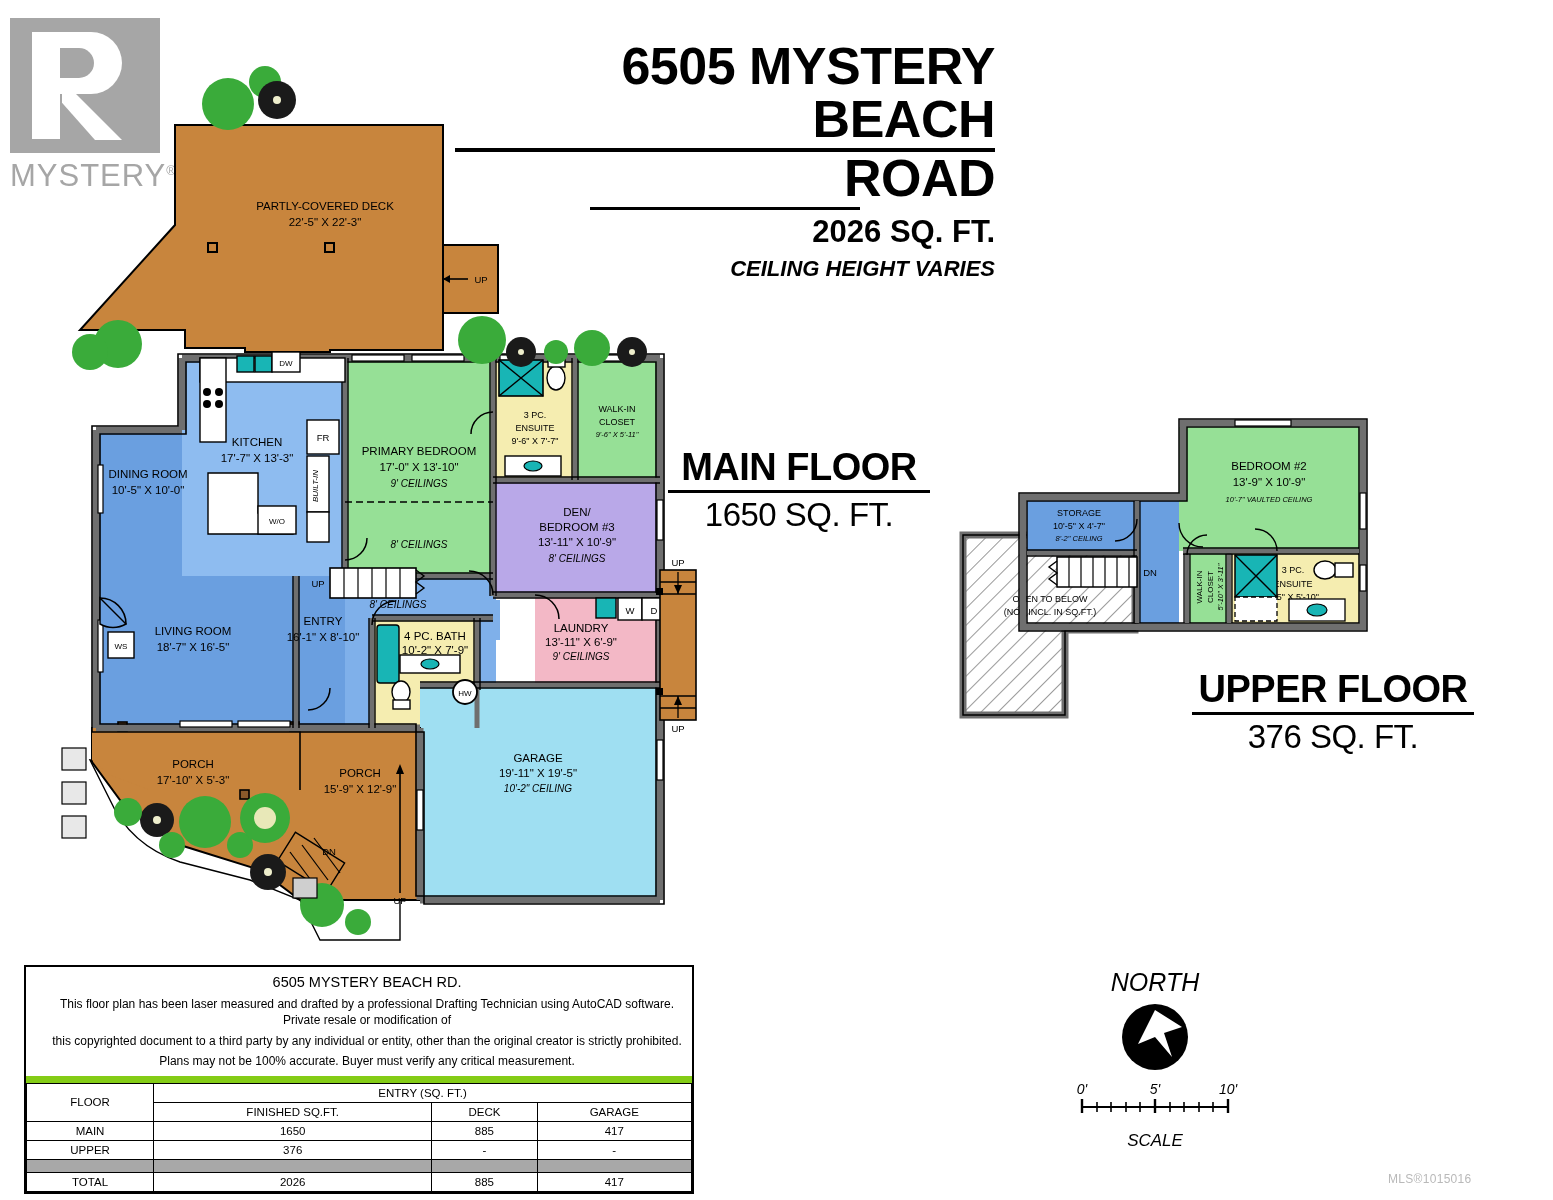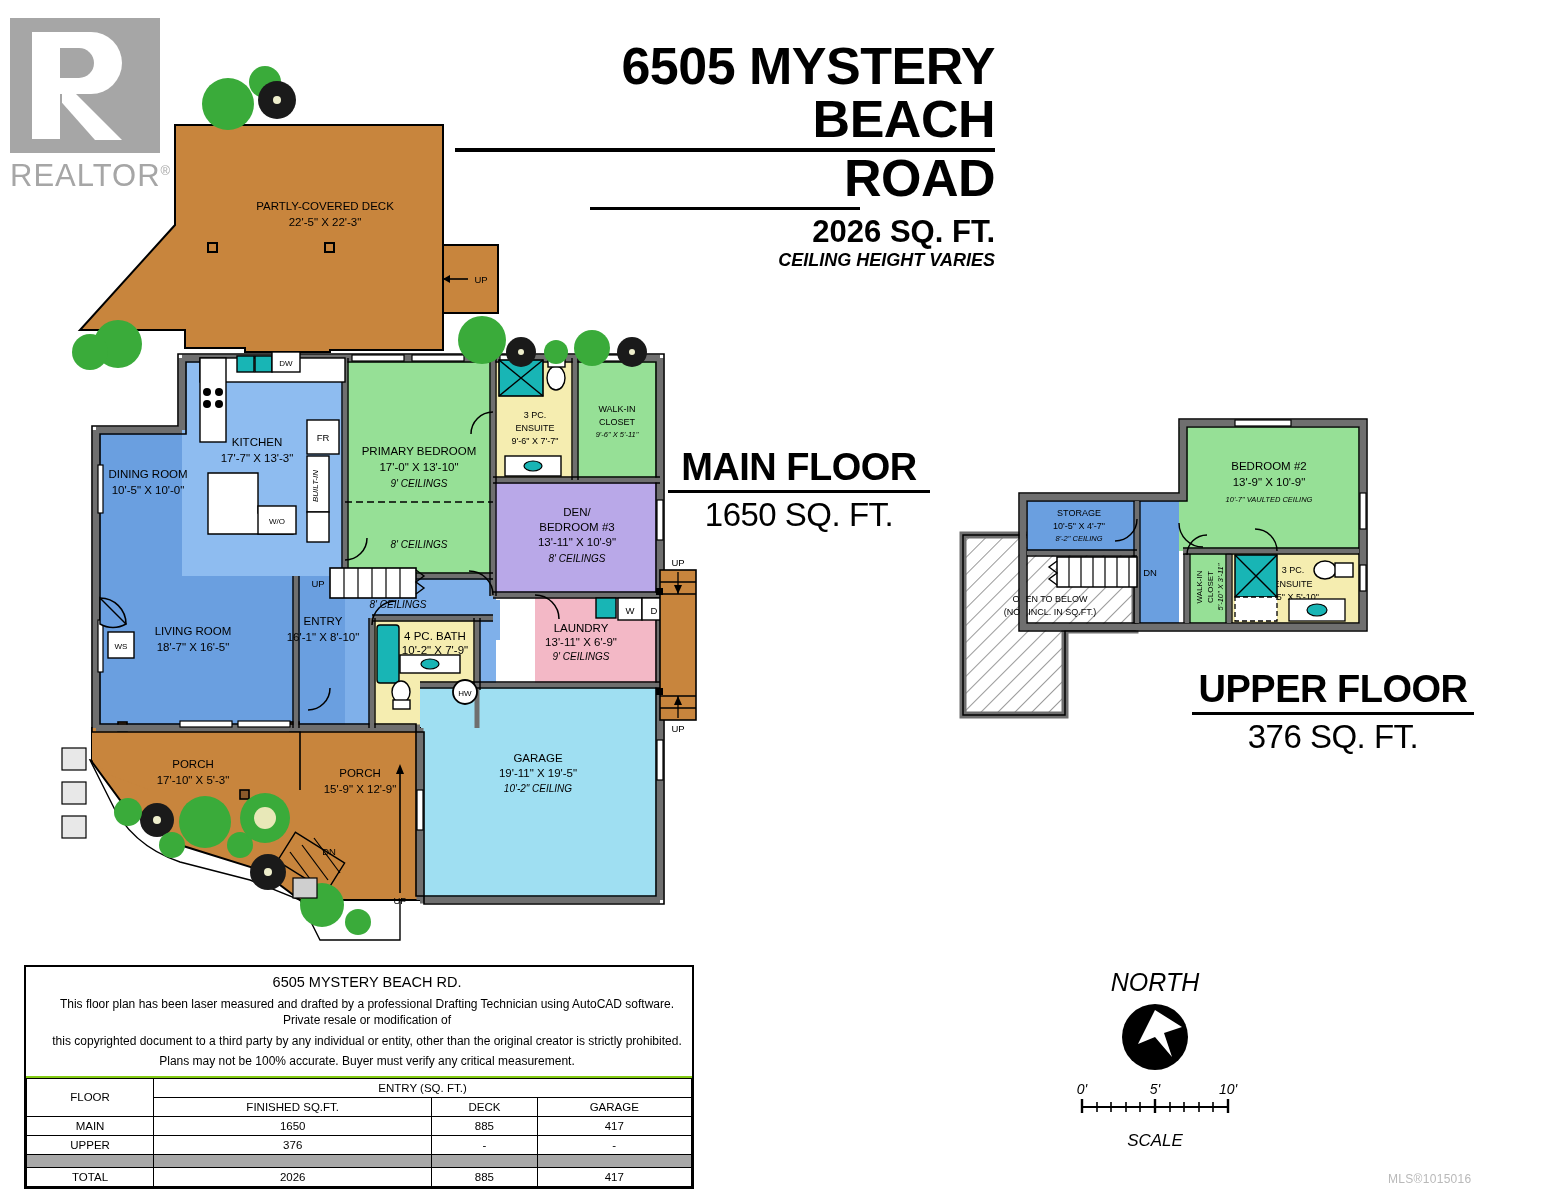--- a/index.html
+++ b/index.html
@@ -44,21 +44,21 @@
   #title-block { left:455px; top:40px; width:540px; text-align:right; }
   #title-block .t1 {
     font-size:52px; font-weight:bold; line-height:1.02; letter-spacing:-0.5px;
   }
   #title-block .ul1 { border-bottom:4px solid #000; width:100%; margin:2px 0 0 0; }
   #title-block .t2 {
     font-size:52px; font-weight:bold; line-height:1.02; letter-spacing:-0.5px;
   }
   #title-block .ul2 { border-bottom:3px solid #000; width:270px; margin:2px auto 4px auto; }
   #title-block .t3 { font-size:31px; font-weight:bold; letter-spacing:0px; }
-  #title-block .t4 { font-size:18px; font-style:italic; font-weight:bold; margin-top:0;}
+  #title-block .t4 { font-size:22px; font-style:italic; font-weight:bold; margin-top:6px;}
 
   
   .floor-label { text-align:center; }
   .floor-label .fl1 { font-size:38px; font-weight:bold; letter-spacing:-0.5px; }
   .floor-label .flu { border-bottom:3px solid #000; width:100%; margin:1px 0 3px 0; }
   .floor-label .fl2 { font-size:33px; font-weight:normal; letter-spacing:-0.5px; }
   #main-floor-label { left:668px; top:446px; width:262px; }
   #upper-floor-label { left:1192px; top:668px; width:282px; }
 
   
@@ -71,21 +71,21 @@
   .rmi  { font-family:"Liberation Sans", sans-serif; font-size:10px; font-style:italic; fill:#000; text-anchor:middle; }
   .rmis { font-family:"Liberation Sans", sans-serif; font-size:7.5px; font-style:italic; fill:#000; text-anchor:middle; }
   .tiny { font-family:"Liberation Sans", sans-serif; font-size:8px; fill:#000; text-anchor:middle; }
   .tiny9{ font-family:"Liberation Sans", sans-serif; font-size:9.5px; fill:#000; text-anchor:middle; }
 
   
   #info-table {
     left:24px; top:965px; width:670px;
     border:2px solid #000; background:#fff;
   }
-  #info-table .hdr { padding:6px 8px 7px 24px; border-bottom:2px solid #84cc16; }
+  #info-table .hdr { padding:6px 8px 7px 24px; border-bottom:7px solid #84cc16; }
   #info-table .hdr .addr { text-align:center; font-size:14.5px; line-height:1.32; }
   #info-table .hdr .disc {
     text-align:center; font-size:12px; line-height:1.35; margin-top:4px;
   }
   #info-table table { width:100%; border-collapse:collapse; }
   #info-table td, #info-table th {
     border:1.5px solid #000; text-align:center; font-size:11.5px; font-weight:normal;
     padding:3px 2px;
   }
   #info-table .spacer td { background:#a8a8a8; height:13px; padding:0; }
@@ -100,21 +100,21 @@
 </head>
 <body>
 
 <div class="abs" id="realtor-logo">
   <div class="rbox">
     <div class="stem"></div>
     <div class="bowl"></div>
     <div class="bowl2"></div>
     <div class="diag"></div>
   </div>
-  <div class="word"><span>REALTOR</span><sup>®</sup></div>
+  <div class="word"><span>MYSTERY</span><sup>®</sup></div>
 </div>
 
 <div class="abs" id="title-block">
   <div class="t1">6505 MYSTERY BEACH</div>
   <div class="ul1"></div>
   <div class="t2">ROAD</div>
   <div class="ul2"></div>
   <div class="t3">2026 SQ. FT.</div>
   <div class="t4">CEILING HEIGHT VARIES</div>
 </div>

